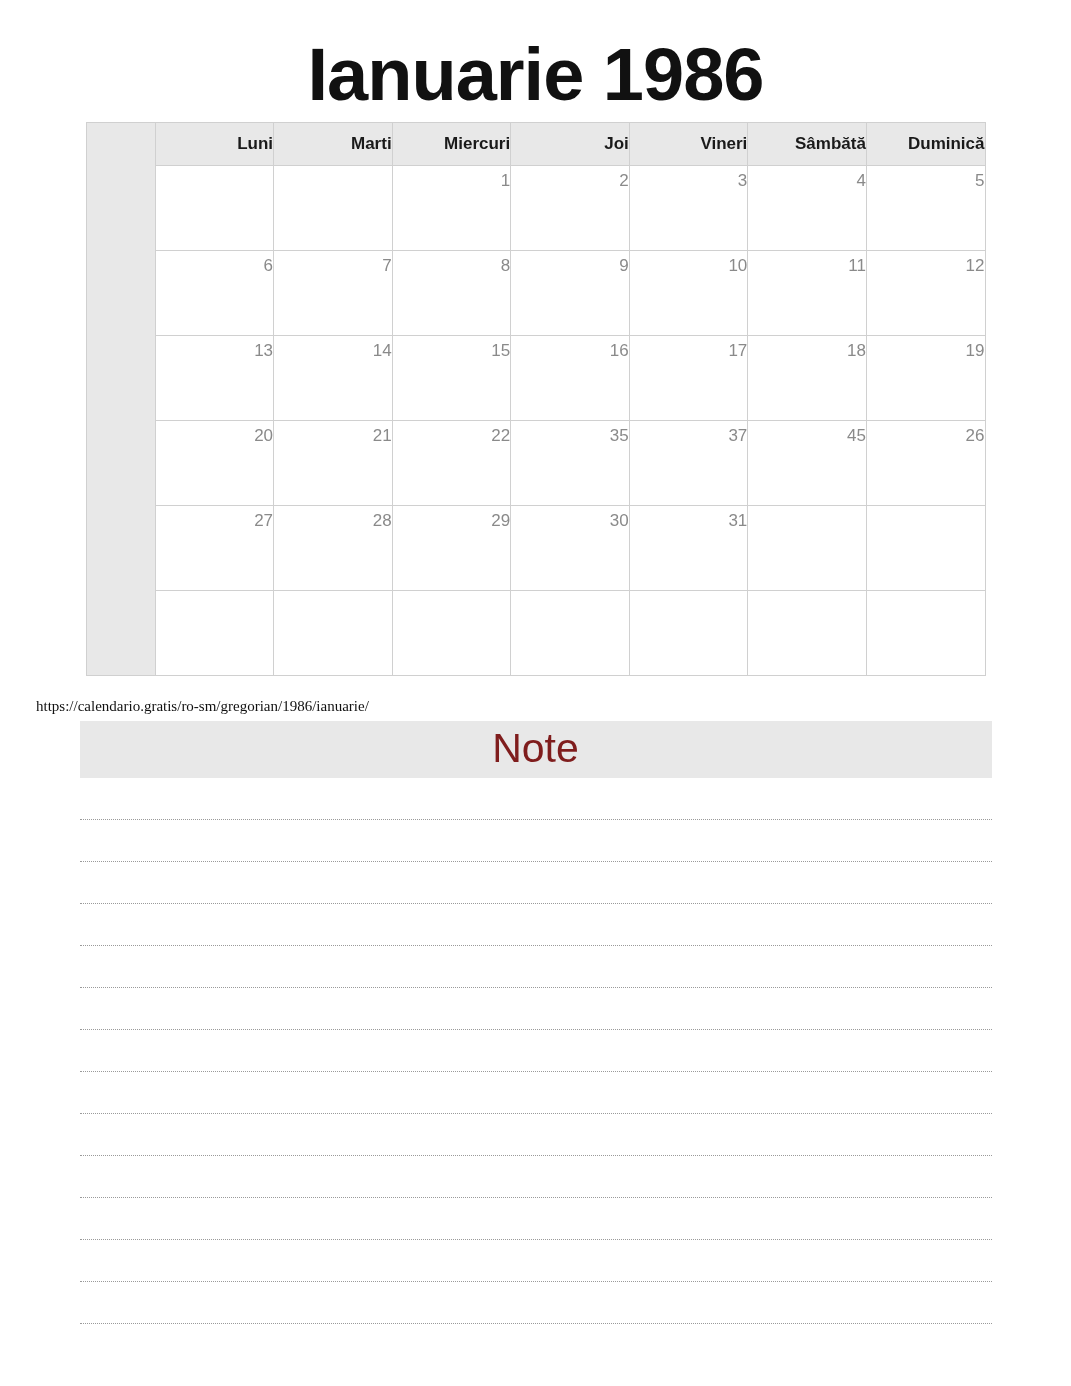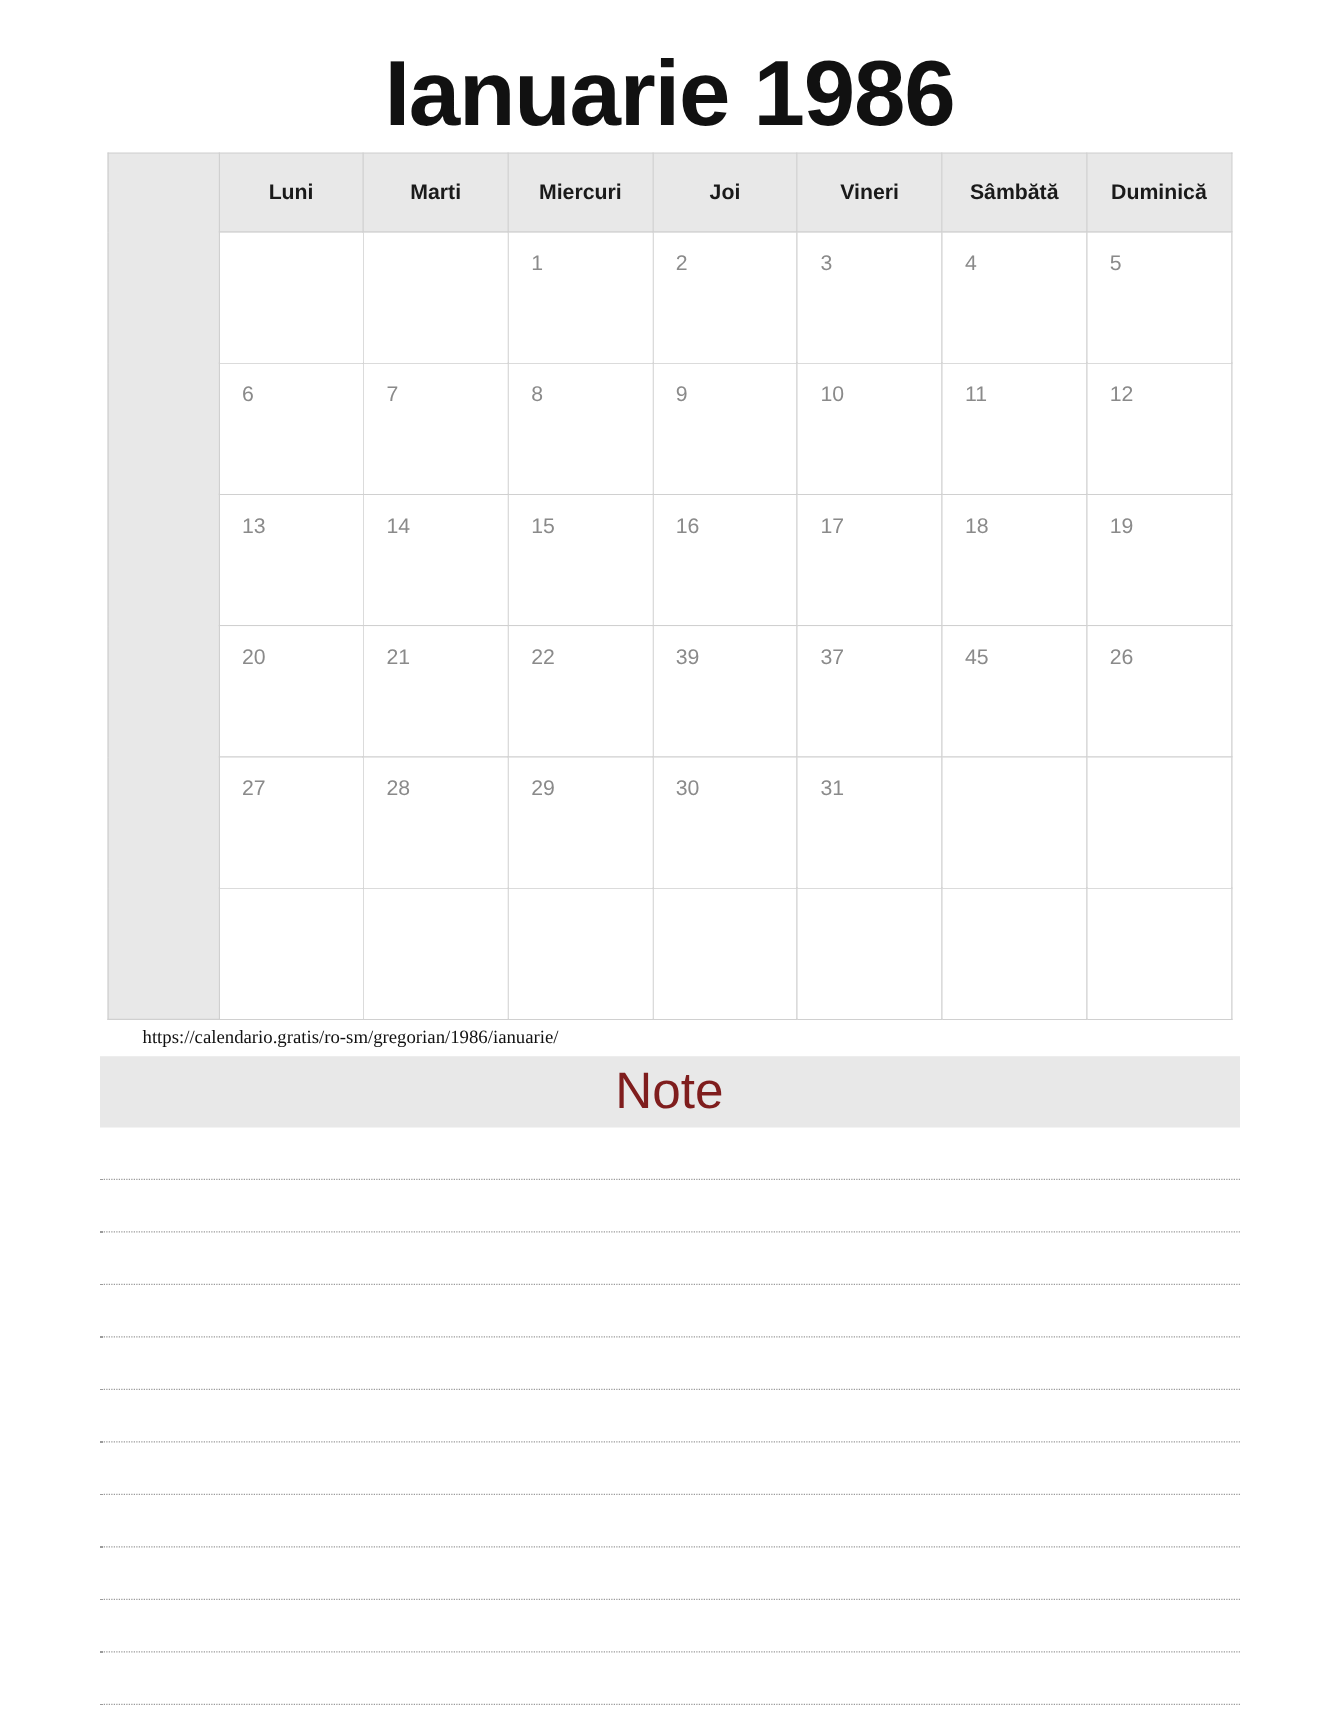--- a/index.html
+++ b/index.html
@@ -36,21 +36,22 @@
     width: 900px;
     position: relative;
   }
   table.calendar {
     border-collapse: collapse;
     table-layout: fixed;
     width: 900px;
   }
   table.calendar td, table.calendar th {
     border: 1px solid #d0d0d0;
-    padding: 10px;
+    padding: 0;
+    text-align: right;
   }
   .gutter {
     width: 68px;
     background: #e8e8e8;
     border: 1px solid #d0d0d0;
   }
   th.dow {
     background: #e8e8e8;
     font-size: 17px;
     font-weight: bold;
@@ -66,22 +67,22 @@
     position: relative;
   }
   td.day .num {
     font-size: 17px;
     color: #8a8a8a;
     padding: 6px 0 0 8px;
     display: block;
     line-height: 1;
   }
   .url {
-    margin: 6px 0 0 0;
-    padding-left: 114px;
+    margin: 22px 0 0 0;
+    padding-left: 36px;
     font-size: 15px;
     color: #111;
     font-family: "Liberation Serif", serif;
   }
   .notes-wrap {
     width: 912px;
     margin: 6px auto 0 auto;
   }
   .notes-header {
     background: #e8e8e8;
@@ -196,21 +197,21 @@
         <td class="day">
               <span class="num">20</span>
             </td>
         <td class="day">
               <span class="num">21</span>
             </td>
         <td class="day">
               <span class="num">22</span>
             </td>
         <td class="day">
-              <span class="num">39</span>
+              <span class="num">35</span>
             </td>
         <td class="day">
               <span class="num">37</span>
             </td>
         <td class="day">
               <span class="num">45</span>
             </td>
         <td class="day">
               <span class="num">26</span>
             </td>

